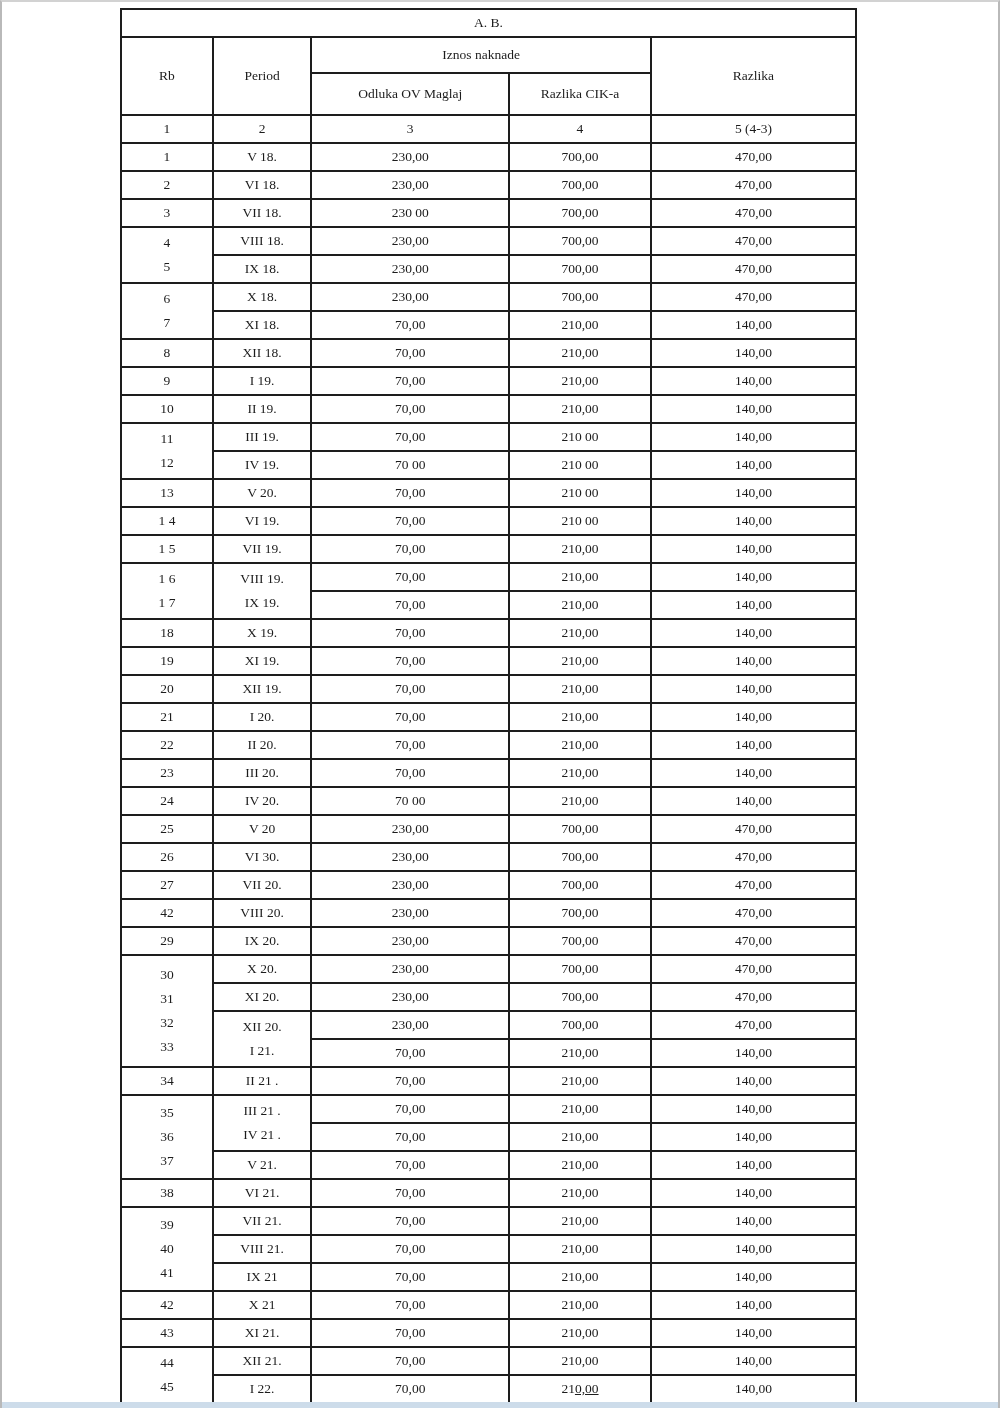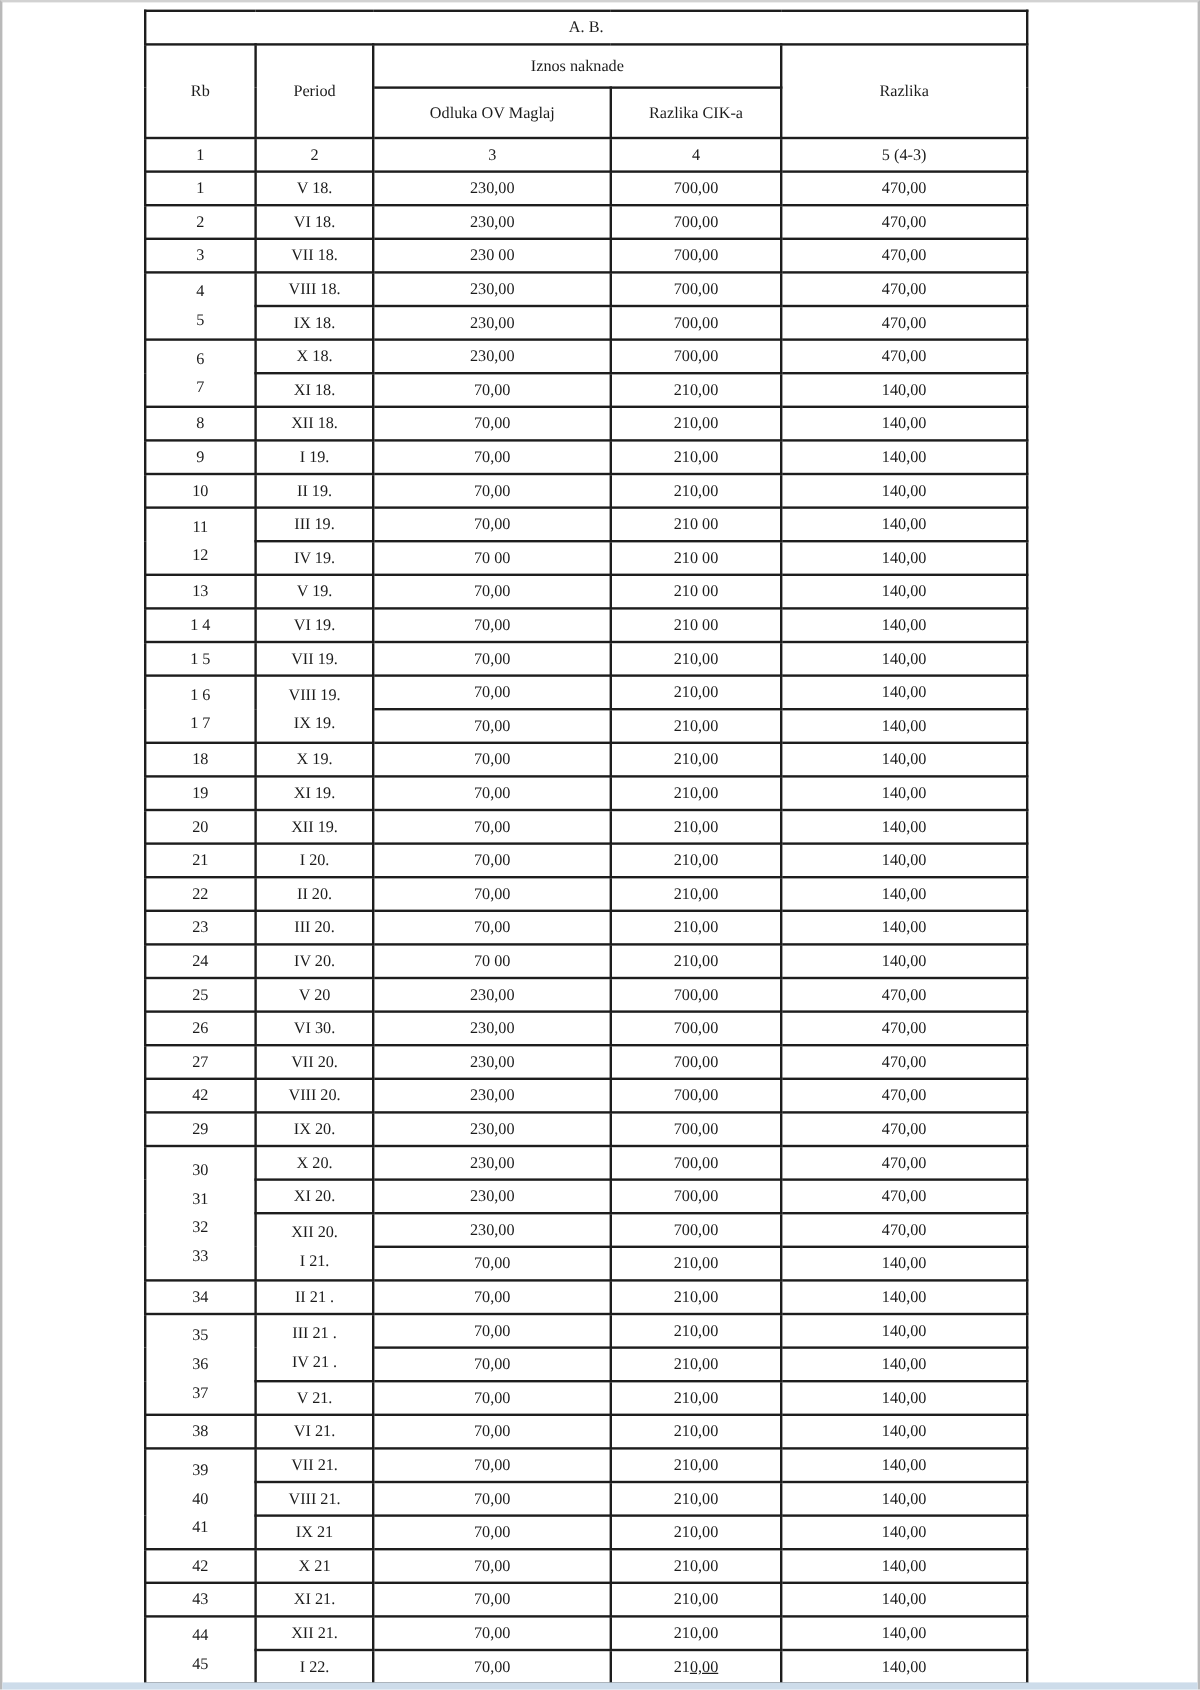--- a/index.html
+++ b/index.html
@@ -154,21 +154,21 @@
           <td>140,00</td>
         </tr>
         <tr>
           <td>IV 19.</td>
           <td>70 00</td>
           <td>210 00</td>
           <td>140,00</td>
         </tr>
         <tr>
           <td>13</td>
-          <td>V 19.</td>
+          <td>V 20.</td>
           <td>70,00</td>
           <td>210 00</td>
           <td>140,00</td>
         </tr>
         <tr>
           <td>1 4</td>
           <td>VI 19.</td>
           <td>70,00</td>
           <td>210 00</td>
           <td>140,00</td>

